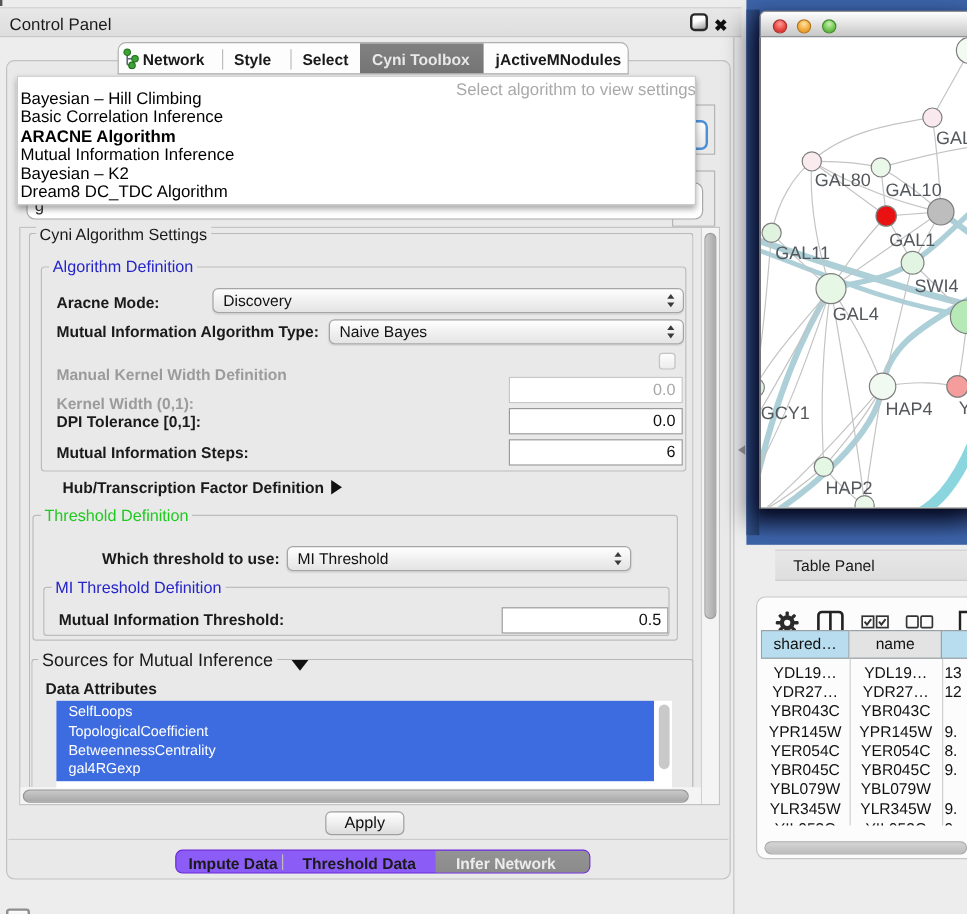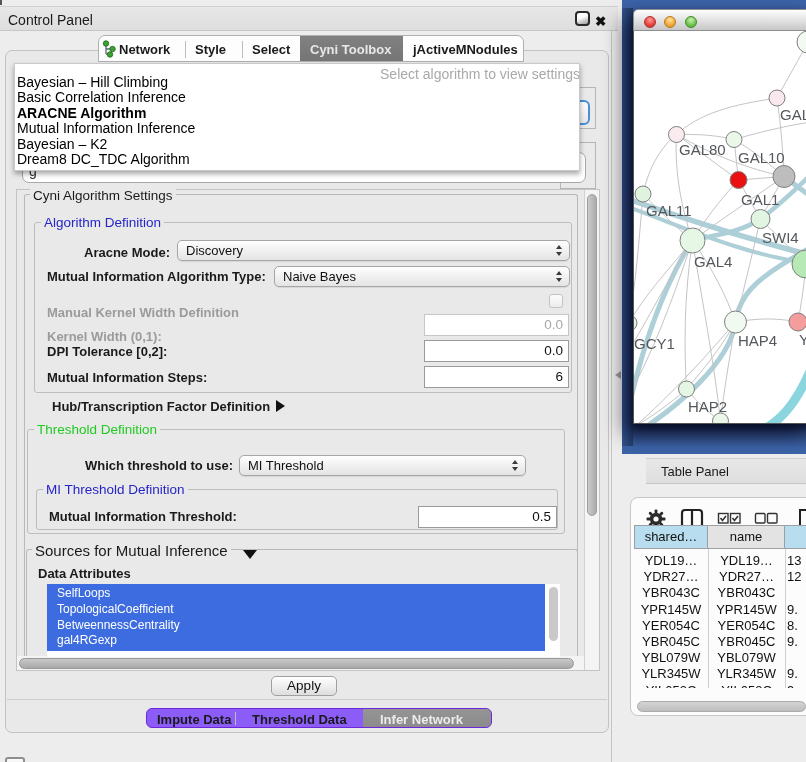--- a/index.html
+++ b/index.html
@@ -65,39 +65,39 @@
 
 <div class="abs" style="left:17px;top:656px;width:567px;height:14px;background:#f4f4f4;"></div>
 <div class="abs" style="left:19px;top:657.5px;width:555px;height:11px;background:linear-gradient(#c9c9c9,#a8a8a8);border:1px solid #989898;border-radius:6px;"></div>
 
 <div class="abs" style="left:24px;top:194px;width:554px;height:462px;border:1px solid #b9b9b9;border-bottom:none;border-radius:3px 3px 0 0;"></div>
 <div class="abs gtitle" style="left:30px;top:188px;color:#1a1a1a;">Cyni Algorithm Settings</div>
 
 <div class="gbox" style="left:34px;top:222px;width:538px;height:171px;"></div>
 <div class="abs gtitle" style="left:41px;top:215px;color:#2525c8;">Algorithm Definition</div>
 
-<div class="abs lbl" style="left:47px;top:245px;margin-left:37px;">Aracne Mode:</div>
+<div class="abs lbl" style="left:47px;top:245px;">Aracne Mode:</div>
 <div class="combo" style="left:177px;top:240px;width:393px;height:21px;">Discovery<span class="spin">
       <i class="up"></i>
       <i class="dn"></i>
     </span></div>
 
 <div class="abs lbl" style="left:47px;top:269px;">Mutual Information Algorithm Type:</div>
 <div class="combo" style="left:274px;top:266px;width:296px;height:21px;">Naive Bayes<span class="spin">
       <i class="up"></i>
       <i class="dn"></i>
     </span></div>
 
 <div class="abs lbl dis" style="left:47px;top:294px;">Manual Kernel Width Definition</div>
 <div class="abs" style="left:549px;top:294px;width:14px;height:14px;border:1px solid #c3c3c3;border-radius:3px;background:linear-gradient(#fdfdfd,#ececec);"></div>
 
 <div class="abs lbl dis" style="left:47px;top:318px;">Kernel Width (0,1):</div>
 <div class="tfield" style="left:424px;top:314px;width:145px;height:22px;border-color:#c6c6c6;color:#a8a8a8;line-height:20px;">0.0</div>
 
-<div class="abs lbl" style="left:47px;top:344px;">DPI Tolerance [0,2]:</div>
+<div class="abs lbl" style="left:47px;top:344px;">DPI Tolerance [0,1]:</div>
 <div class="tfield" style="left:424px;top:340px;width:145px;height:22px;line-height:20px;">0.0</div>
 
 <div class="abs lbl" style="left:47px;top:370px;">Mutual Information Steps:</div>
 <div class="tfield" style="left:424px;top:366px;width:145px;height:22px;line-height:20px;">6</div>
 
 <div class="abs lbl" style="left:52px;top:399px;font-size:13px;">Hub/Transcription Factor Definition</div>
 <div class="abs" style="left:276px;top:400px;width:0;height:0;border-top:6px solid transparent;border-bottom:6px solid transparent;border-left:9px solid #111;"></div>
 
 <div class="gbox" style="left:27px;top:429px;width:538px;height:105px;"></div>
 <div class="abs gtitle" style="left:34px;top:422px;color:#1fca1f;">Threshold Definition</div>

